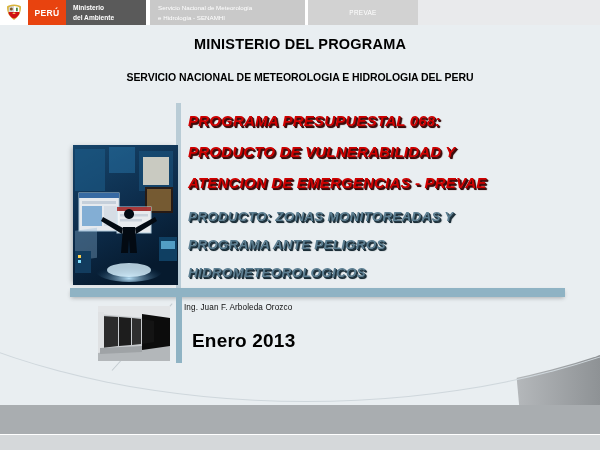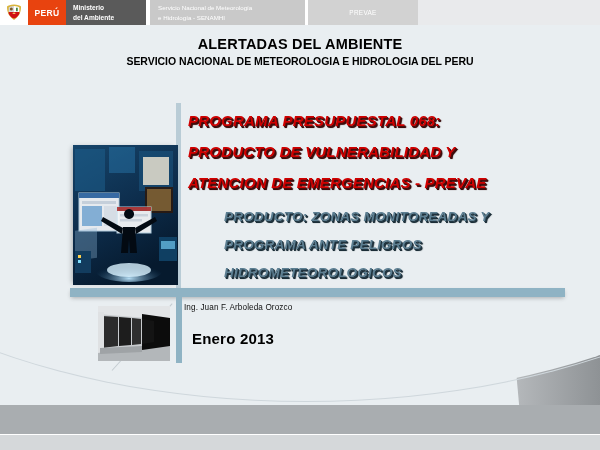--- a/index.html
+++ b/index.html
@@ -85,21 +85,21 @@
     background:#c4ccd1;transform:rotate(-48deg);transform-origin:left center;
     z-index:5;
   }
 
   
   .hdr{
     position:absolute;left:0;top:36px;width:600px;text-align:center;z-index:12;
     color:#000000;
   }
   .hdr .l1{font-size:14.5px;font-weight:bold;letter-spacing:.2px;}
-  .hdr .l2{font-size:10.5px;font-weight:bold;letter-spacing:-.05px;margin-top:3px;}
+  .hdr .l2{font-size:10.5px;font-weight:bold;letter-spacing:-.05px;margin-top:19px;}
 
   
   .photo-blue{
     position:absolute;left:73px;top:145px;width:105px;height:140px;z-index:14;
     box-shadow:-3px 0 5px -2px rgba(0,0,0,.28);
     overflow:hidden;background:#0a2742;
   }
   .photo-grey{
     position:absolute;left:98px;top:306px;width:72px;height:55px;z-index:14;
     overflow:hidden;background:#cfd2d4;
@@ -134,30 +134,30 @@
 
   .title-steel{
     position:absolute;left:188px;top:203px;width:330px;z-index:16;
     font-size:13.5px;font-weight:bold;font-style:italic;
     color:#5d7f92;line-height:28px;letter-spacing:.2px;
     text-shadow:
       1px 1px 0 #223743,
       1.6px 1.6px 0 #1b2d37,
       2px 2px 1px rgba(20,34,42,.7);
   }
-  .title-steel .ln{white-space:nowrap;margin-left:36px;}
+  .title-steel .ln{white-space:nowrap;}
 
   
   .author{
     position:absolute;left:184px;top:303px;z-index:17;
     font-size:8.2px;color:#111111;letter-spacing:.1px;
   }
   .date{
     position:absolute;left:192px;top:330px;z-index:17;
-    font-size:15px;font-weight:bold;color:#000000;letter-spacing:.2px;text-align:right;
+    font-size:19px;font-weight:bold;color:#000000;letter-spacing:.2px;text-align:right;
   }
 </style>
 </head>
 <body>
 
 <div class="slide">
 
   <div class="bg-base"></div>
 
   <svg class="wedge" viewBox="0 0 115 390" preserveAspectRatio="none">
@@ -205,21 +205,21 @@
     </div>
 
     <div class="gov-gap2"></div>
 
     <div class="gov-prevae">PREVAE</div>
 
     <div class="gov-tail"></div>
   </div>
 
   <div class="hdr">
-    <div class="l1">ALERTADAS DEL AMBIENTE</div>
+    <div class="l1">MINISTERIO DEL PROGRAMA</div>
     <div class="l2">SERVICIO NACIONAL DE METEOROLOGIA E HIDROLOGIA DEL PERU</div>
   </div>
 
   <div class="teal-vert-top"></div>
   <div class="teal-bar"></div>
   <div class="teal-vert"></div>
 
   <div class="photo-blue">
     <svg width="105" height="140" viewBox="0 0 105 140" preserveAspectRatio="none" aria-hidden="true">
       <defs>

